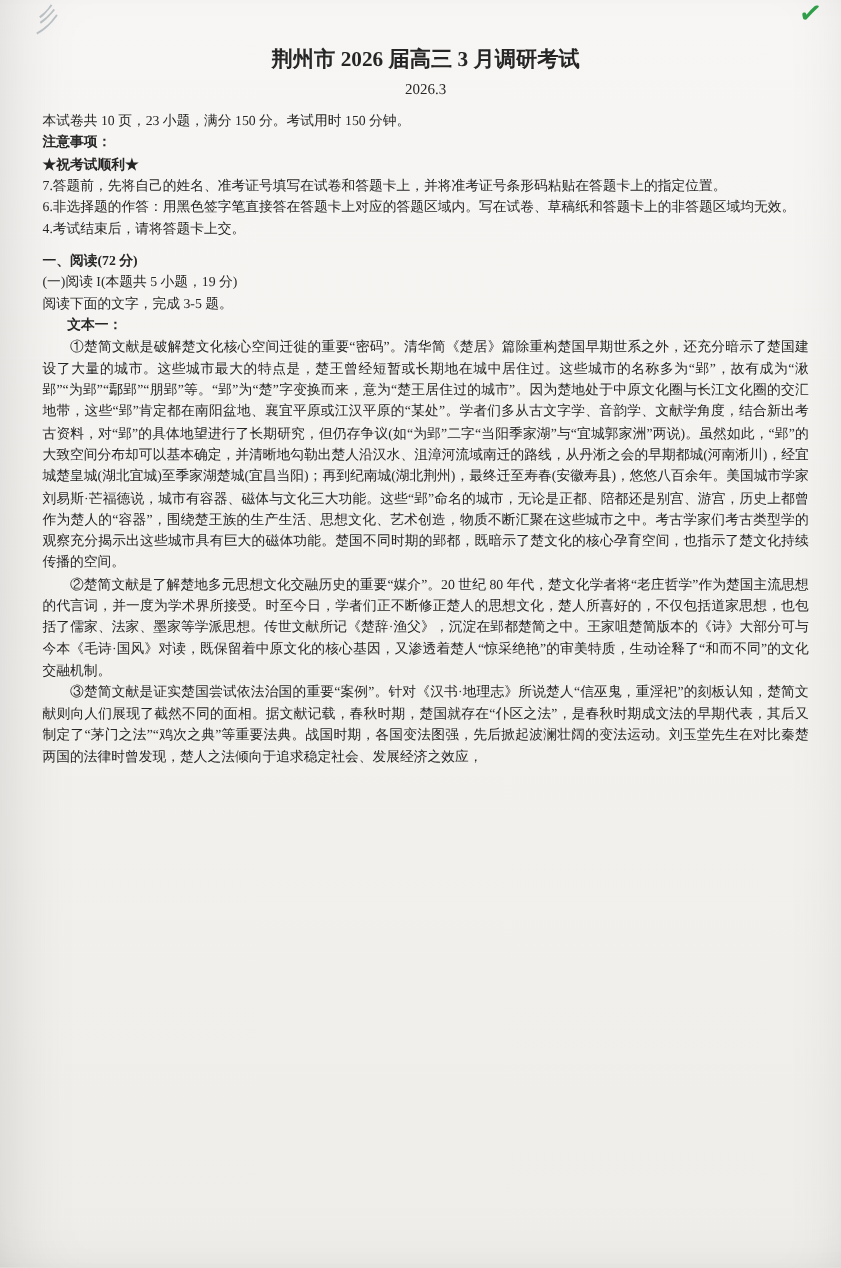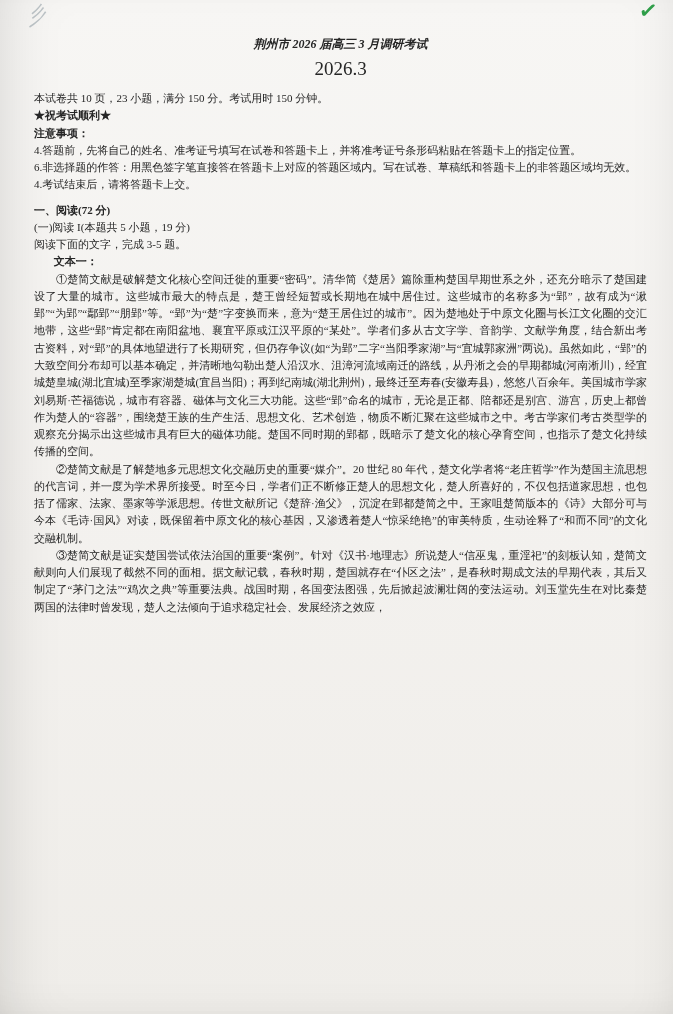--- a/index.html
+++ b/index.html
@@ -35,33 +35,32 @@
     position: absolute;
     top: -2px;
     right: 16px;
     font-size: 22px;
     font-weight: bold;
     color: #2f9e49;
     transform: rotate(8deg);
   }
   header { text-align: center; }
   .title {
-    font-size: 12px;
+    font-size: 17px;
     font-weight: bold;
     margin: 10px 0 0 0;
-    font-style: italic;
   }
   .subject {
     font-size: 15px;
     font-weight: bold;
     letter-spacing: 5px;
     margin-top: 7px;
   }
   .date {
-    font-size: 19px;
+    font-size: 12px;
     margin-top: 5px;
   }
   .body-text p {
     margin: 0;
     font-size: 11px;
     line-height: 1.57;
     text-align: justify;
   }
   .intro { margin-top: 10px; }
   .bold { font-weight: bold; }
@@ -79,23 +78,23 @@
 
   <header>
     <h1 class="title">荆州市 2026 届高三 3 月调研考试</h1>
     <div class="date">2026.3</div>
   </header>
 
   <div class="body-text">
 
     <section class="intro">
       <p>本试卷共 10 页，23 小题，满分 150 分。考试用时 150 分钟。</p>
+      <p class="bold">注意事项：</p>
       <p class="bold">★祝考试顺利★</p>
-      <p class="bold">注意事项：</p>
-      <p>4.答题前，先将自己的姓名、准考证号填写在试卷和答题卡上，并将准考证号条形码粘贴在答题卡上的指定位置。</p>
+      <p>7.答题前，先将自己的姓名、准考证号填写在试卷和答题卡上，并将准考证号条形码粘贴在答题卡上的指定位置。</p>
       <p>6.非选择题的作答：用黑色签字笔直接答在答题卡上对应的答题区域内。写在试卷、草稿纸和答题卡上的非答题区域均无效。</p>
       <p>4.考试结束后，请将答题卡上交。</p>
     </section>
 
     <section class="reading">
       <p class="bold">一、阅读(72 分)</p>
       <p>(一)阅读 I(本题共 5 小题，19 分)</p>
       <p>阅读下面的文字，完成 3-5 题。</p>
       <p class="bold text-label">文本一：</p>
       <p class="para">①楚简文献是破解楚文化核心空间迁徙的重要“密码”。清华简《楚居》篇除重构楚国早期世系之外，还充分暗示了楚国建设了大量的城市。这些城市最大的特点是，楚王曾经短暂或长期地在城中居住过。这些城市的名称多为“郢”，故有成为“湫郢”“为郢”“鄢郢”“朋郢”等。“郢”为“楚”字变换而来，意为“楚王居住过的城市”。因为楚地处于中原文化圈与长江文化圈的交汇地带，这些“郢”肯定都在南阳盆地、襄宜平原或江汉平原的“某处”。学者们多从古文字学、音韵学、文献学角度，结合新出考古资料，对“郢”的具体地望进行了长期研究，但仍存争议(如“为郢”二字“当阳季家湖”与“宜城郭家洲”两说)。虽然如此，“郢”的大致空间分布却可以基本确定，并清晰地勾勒出楚人沿汉水、沮漳河流域南迁的路线，从丹淅之会的早期都城(河南淅川)，经宜城楚皇城(湖北宜城)至季家湖楚城(宜昌当阳)；再到纪南城(湖北荆州)，最终迁至寿春(安徽寿县)，悠悠八百余年。美国城市学家刘易斯·芒福德说，城市有容器、磁体与文化三大功能。这些“郢”命名的城市，无论是正都、陪都还是别宫、游宫，历史上都曾作为楚人的“容器”，围绕楚王族的生产生活、思想文化、艺术创造，物质不断汇聚在这些城市之中。考古学家们考古类型学的观察充分揭示出这些城市具有巨大的磁体功能。楚国不同时期的郢都，既暗示了楚文化的核心孕育空间，也指示了楚文化持续传播的空间。</p>

